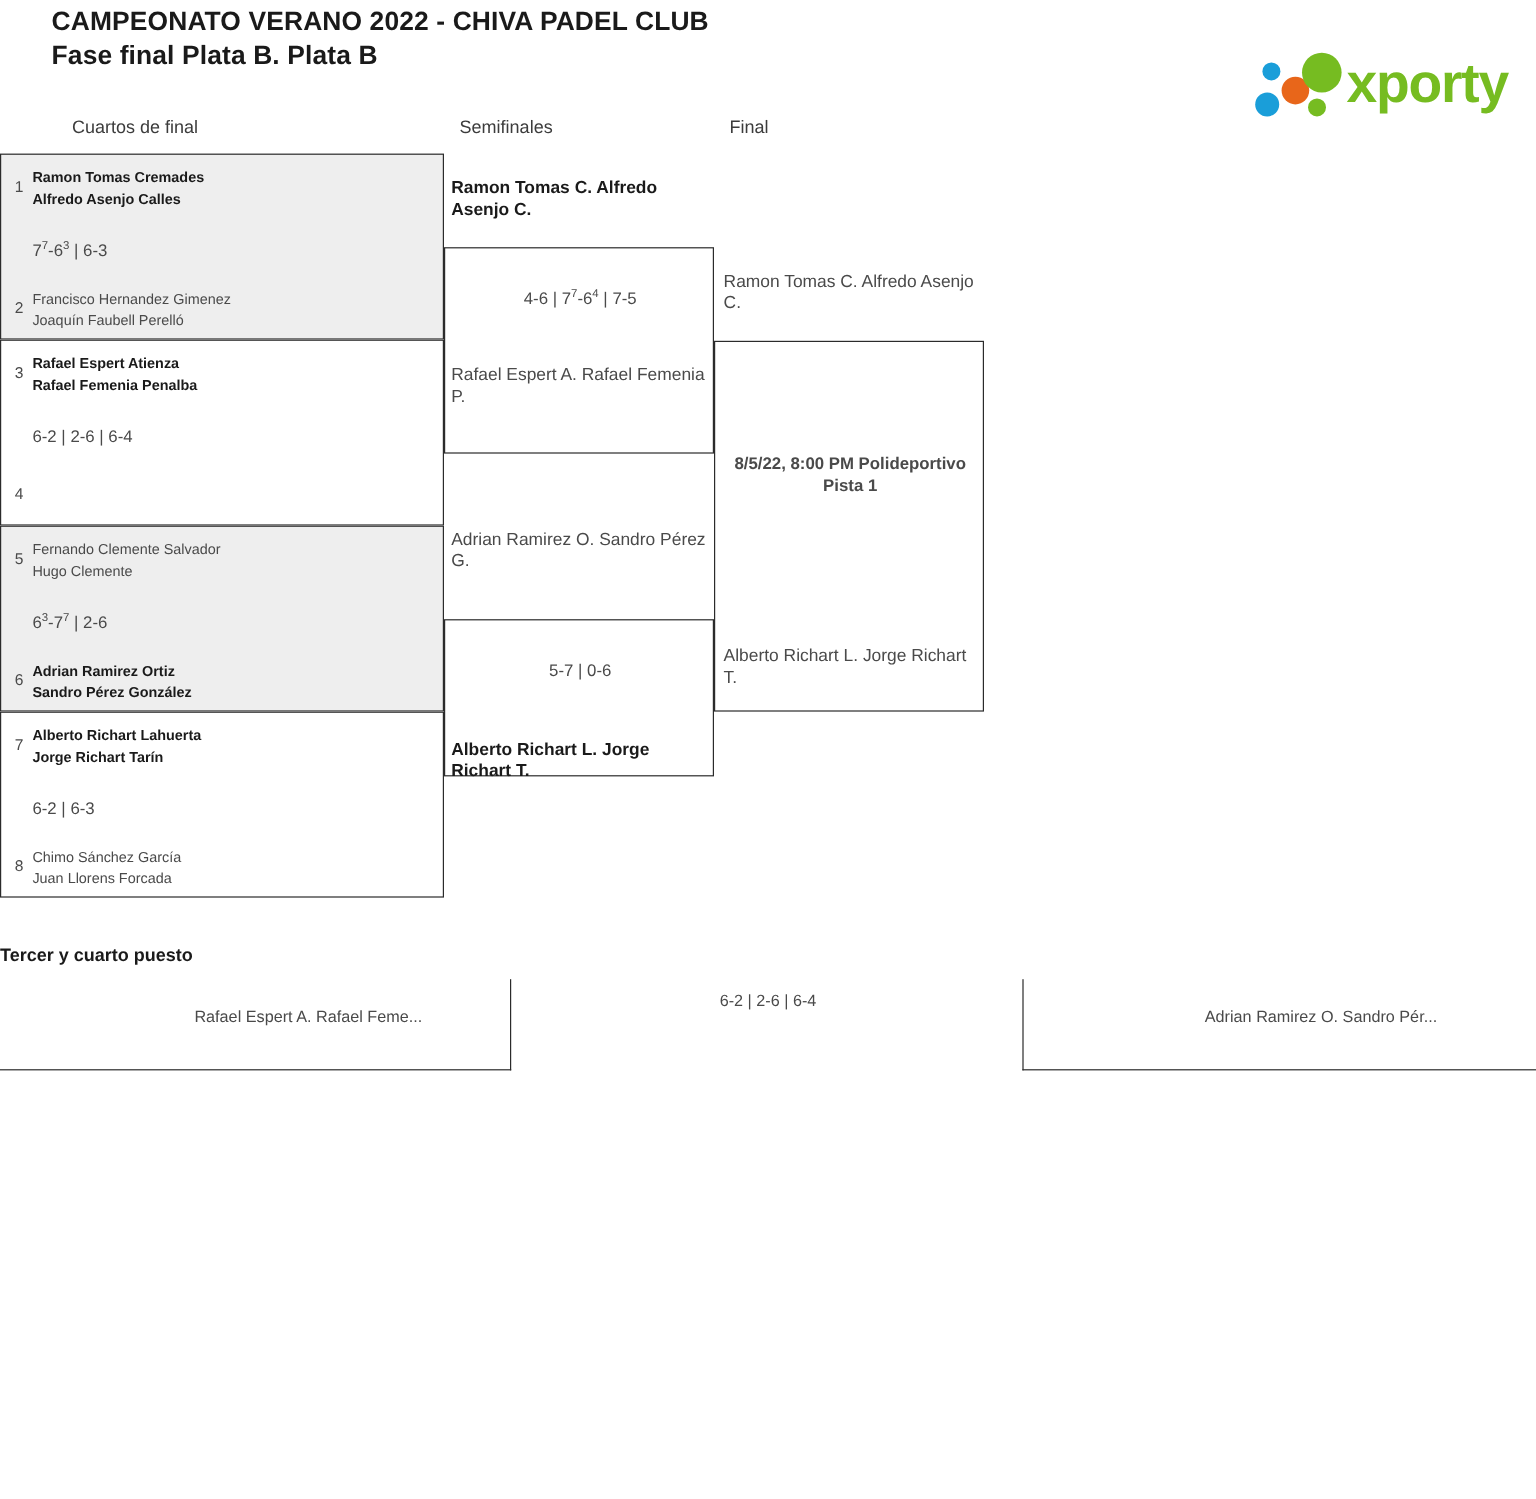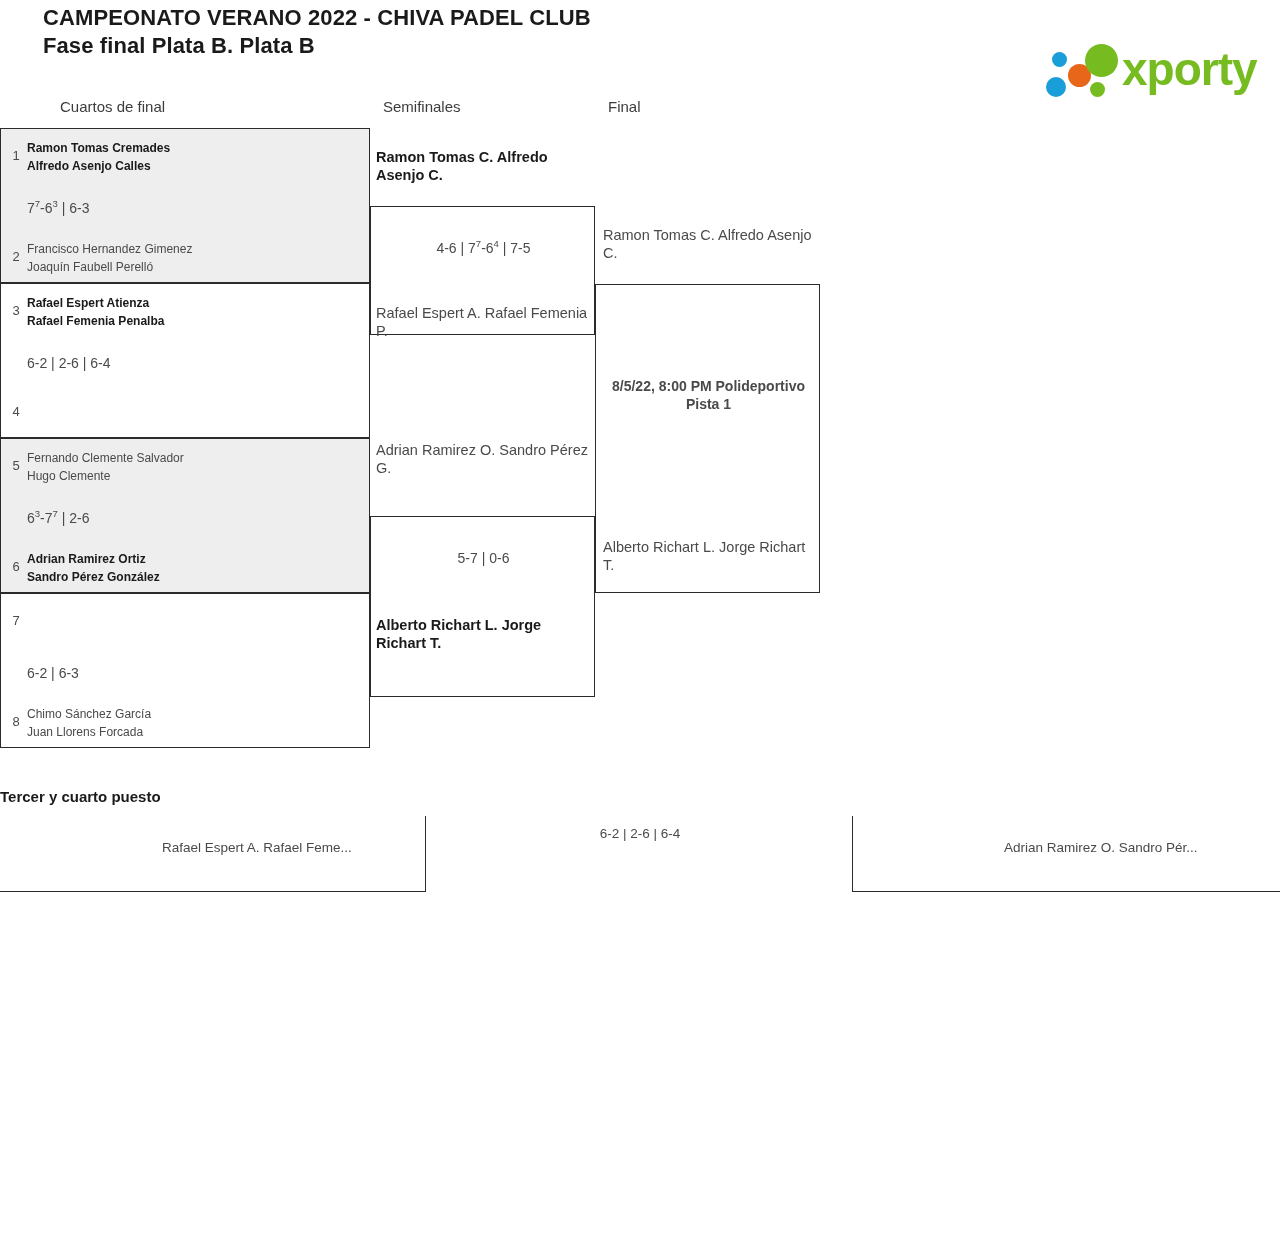--- a/index.html
+++ b/index.html
@@ -130,22 +130,22 @@
   sup { font-size: 0.68em; vertical-align: super; line-height: 0; }
 
   
   .sf-box {
     position: absolute;
     left: 370px;
     width: 225px;
     border: 1px solid #2b2b2b;
     background: #ffffff;
   }
-  #sf-0 { top: 206px; height: 129px; }
-  #sf-1 { top: 516px; height: 181px; }
+  #sf-0 { top: 206px; height: 172px; }
+  #sf-1 { top: 516px; height: 131px; }
 
   .sf-score {
     position: absolute;
     left: 8px;
     width: 209px;
     top: 32px;
     text-align: center;
     font-size: 14px;
     line-height: 18px;
     color: #4a4a4a;
@@ -302,20 +302,24 @@
   <div class="qf-score">6<sup>3</sup>-7<sup>7</sup> | 2-6</div>
   <div class="seed seed-bot">6</div>
   <div class="team team-bot winner">
     <span>Adrian Ramirez Ortiz</span>
     <span class="p2">Sandro Pérez González</span>
   </div>
 </div>
 
 <div class="qf-match" id="qf-3">
   <div class="seed seed-top">7</div>
+  <div class="team team-top winner">
+    <span>Alberto Richart Lahuerta</span>
+    <span class="p2">Jorge Richart Tarín</span>
+  </div>
   <div class="qf-score">6-2 | 6-3</div>
   <div class="seed seed-bot">8</div>
   <div class="team team-bot">
     <span>Chimo Sánchez García</span>
     <span class="p2">Juan Llorens Forcada</span>
   </div>
 </div>
 
 <div class="sf-box" id="sf-0">
   <div class="sf-score">4-6 | 7<sup>7</sup>-6<sup>4</sup> | 7-5</div>

